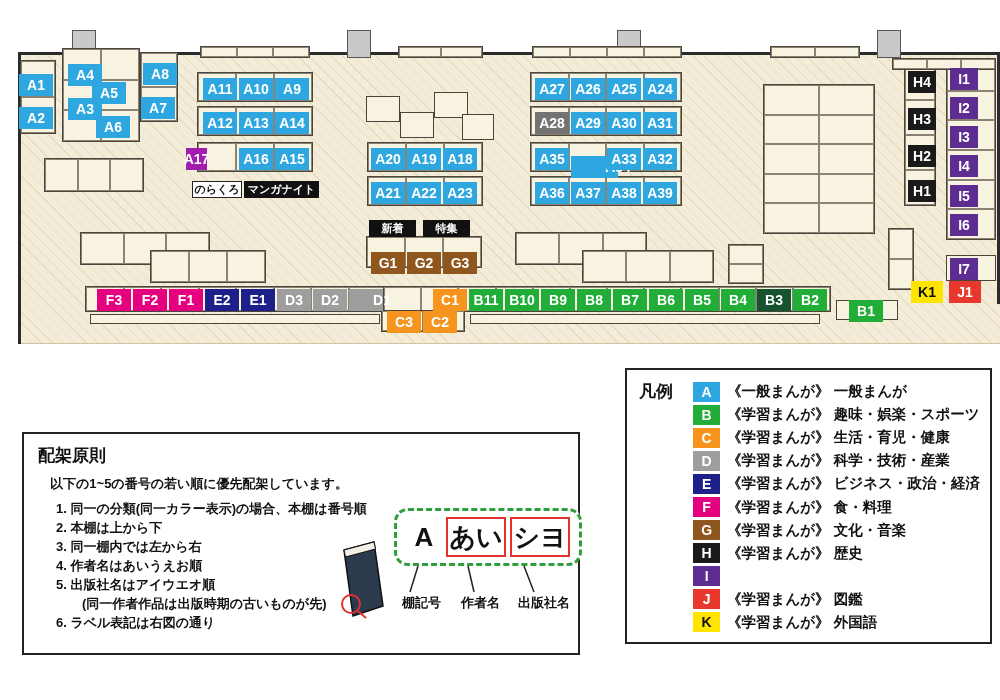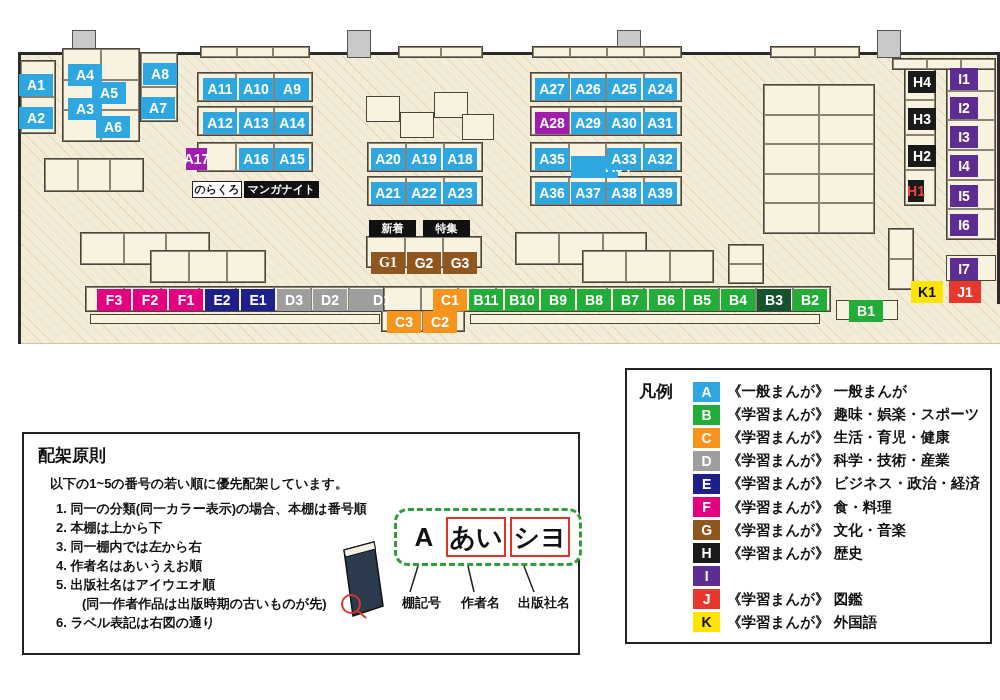--- a/index.html
+++ b/index.html
@@ -278,33 +278,33 @@
       <div class="tag" style="left: 371px; top: 148px; width: 34px; background: rgb(46, 167, 224); color: rgb(255, 255, 255);">A20</div>
       <div class="tag" style="left: 407px; top: 148px; width: 34px; background: rgb(46, 167, 224); color: rgb(255, 255, 255);">A19</div>
       <div class="tag" style="left: 443px; top: 148px; width: 34px; background: rgb(46, 167, 224); color: rgb(255, 255, 255);">A18</div>
       <div class="tag" style="left: 371px; top: 182px; width: 34px; background: rgb(46, 167, 224); color: rgb(255, 255, 255);">A21</div>
       <div class="tag" style="left: 407px; top: 182px; width: 34px; background: rgb(46, 167, 224); color: rgb(255, 255, 255);">A22</div>
       <div class="tag" style="left: 443px; top: 182px; width: 34px; background: rgb(46, 167, 224); color: rgb(255, 255, 255);">A23</div>
       <div class="tag" style="left: 535px; top: 78px; width: 34px; background: rgb(46, 167, 224); color: rgb(255, 255, 255);">A27</div>
       <div class="tag" style="left: 571px; top: 78px; width: 34px; background: rgb(46, 167, 224); color: rgb(255, 255, 255);">A26</div>
       <div class="tag" style="left: 607px; top: 78px; width: 34px; background: rgb(46, 167, 224); color: rgb(255, 255, 255);">A25</div>
       <div class="tag" style="left: 643px; top: 78px; width: 34px; background: rgb(46, 167, 224); color: rgb(255, 255, 255);">A24</div>
-      <div class="tag" style="left: 535px; top: 112px; width: 34px; background: #a21caf; color: rgb(255, 255, 255);">A28</div>
+      <div class="tag" style="left: 535px; top: 112px; width: 34px; background: #737373; color: rgb(255, 255, 255);">A28</div>
       <div class="tag" style="left: 571px; top: 112px; width: 34px; background: rgb(46, 167, 224); color: rgb(255, 255, 255);">A29</div>
       <div class="tag" style="left: 607px; top: 112px; width: 34px; background: rgb(46, 167, 224); color: rgb(255, 255, 255);">A30</div>
       <div class="tag" style="left: 643px; top: 112px; width: 34px; background: rgb(46, 167, 224); color: rgb(255, 255, 255);">A31</div>
       <div class="tag" style="left: 535px; top: 148px; width: 34px; background: rgb(46, 167, 224); color: rgb(255, 255, 255);">A35</div>
       <div class="tag" style="left: 571px; top: 156px; width: 34px; background: rgb(46, 167, 224); color: rgb(255, 255, 255); padding-left: 47px;">A34</div>
       <div class="tag" style="left: 607px; top: 148px; width: 34px; background: rgb(46, 167, 224); color: rgb(255, 255, 255);">A33</div>
       <div class="tag" style="left: 643px; top: 148px; width: 34px; background: rgb(46, 167, 224); color: rgb(255, 255, 255);">A32</div>
       <div class="tag" style="left: 535px; top: 182px; width: 34px; background: rgb(46, 167, 224); color: rgb(255, 255, 255);">A36</div>
       <div class="tag" style="left: 571px; top: 182px; width: 34px; background: rgb(46, 167, 224); color: rgb(255, 255, 255);">A37</div>
       <div class="tag" style="left: 607px; top: 182px; width: 34px; background: rgb(46, 167, 224); color: rgb(255, 255, 255);">A38</div>
       <div class="tag" style="left: 643px; top: 182px; width: 34px; background: rgb(46, 167, 224); color: rgb(255, 255, 255);">A39</div>
-      <div class="tag" style="left: 371px; top: 252px; width: 34px; background: rgb(143, 86, 30); color: rgb(255, 255, 255); font-family: Liberation Serif, serif;">G1</div>
+      <div class="tag" style="left: 371px; top: 252px; width: 34px; background: rgb(143, 86, 30); color: rgb(255, 255, 255);">G1</div>
       <div class="tag" style="left: 407px; top: 252px; width: 34px; background: rgb(143, 86, 30); color: rgb(255, 255, 255);">G2</div>
       <div class="tag" style="left: 443px; top: 252px; width: 34px; background: rgb(143, 86, 30); color: rgb(255, 255, 255);">G3</div>
       <div class="tag" style="left: 97px; top: 289px; width: 34px; background: rgb(228, 0, 127); color: rgb(255, 255, 255);">F3</div>
       <div class="tag" style="left: 133px; top: 289px; width: 34px; background: rgb(228, 0, 127); color: rgb(255, 255, 255);">F2</div>
       <div class="tag" style="left: 169px; top: 289px; width: 34px; background: rgb(228, 0, 127); color: rgb(255, 255, 255);">F1</div>
       <div class="tag" style="left: 205px; top: 289px; width: 34px; background: rgb(29, 32, 136); color: rgb(255, 255, 255);">E2</div>
       <div class="tag" style="left: 241px; top: 289px; width: 34px; background: rgb(29, 32, 136); color: rgb(255, 255, 255);">E1</div>
       <div class="tag" style="left: 277px; top: 289px; width: 34px; background: rgb(158, 158, 159); color: rgb(255, 255, 255);">D3</div>
       <div class="tag" style="left: 313px; top: 289px; width: 34px; background: rgb(158, 158, 159); color: rgb(255, 255, 255);">D2</div>
       <div class="tag" style="left: 349px; top: 289px; width: 34px; background: rgb(158, 158, 159); color: rgb(255, 255, 255); padding-left: 32px;">D1</div>
@@ -318,21 +318,21 @@
       <div class="tag" style="left: 685px; top: 289px; width: 34px; background: rgb(34, 172, 56); color: rgb(255, 255, 255);">B5</div>
       <div class="tag" style="left: 721px; top: 289px; width: 34px; background: rgb(34, 172, 56); color: rgb(255, 255, 255);">B4</div>
       <div class="tag" style="left: 757px; top: 289px; width: 34px; background: #14532d; color: rgb(255, 255, 255);">B3</div>
       <div class="tag" style="left: 793px; top: 289px; width: 34px; background: rgb(34, 172, 56); color: rgb(255, 255, 255);">B2</div>
       <div class="tag" style="left: 849px; top: 300px; width: 34px; background: rgb(34, 172, 56); color: rgb(255, 255, 255);">B1</div>
       <div class="tag" style="left: 387px; top: 311px; width: 34px; background: rgb(246, 148, 29); color: rgb(255, 255, 255);">C3</div>
       <div class="tag" style="left: 423px; top: 311px; width: 34px; background: rgb(246, 148, 29); color: rgb(255, 255, 255);">C2</div>
       <div class="tag" style="left: 908px; top: 71px; width: 28px; background: rgb(26, 26, 26); color: rgb(255, 255, 255);">H4</div>
       <div class="tag" style="left: 908px; top: 108px; width: 28px; background: rgb(26, 26, 26); color: rgb(255, 255, 255);">H3</div>
       <div class="tag" style="left: 908px; top: 145px; width: 28px; background: rgb(26, 26, 26); color: rgb(255, 255, 255);">H2</div>
-      <div class="tag" style="left: 908px; top: 180px; width: 16px; background: rgb(26, 26, 26); color: #ef4444;">H1</div>
+      <div class="tag" style="left: 908px; top: 180px; width: 28px; background: rgb(26, 26, 26); color: #ffffff;">H1</div>
       <div class="tag" style="left: 950px; top: 68px; width: 28px; background: rgb(94, 45, 145); color: rgb(255, 255, 255);">I1</div>
       <div class="tag" style="left: 950px; top: 97px; width: 28px; background: rgb(94, 45, 145); color: rgb(255, 255, 255);">I2</div>
       <div class="tag" style="left: 950px; top: 126px; width: 28px; background: rgb(94, 45, 145); color: rgb(255, 255, 255);">I3</div>
       <div class="tag" style="left: 950px; top: 155px; width: 28px; background: rgb(94, 45, 145); color: rgb(255, 255, 255);">I4</div>
       <div class="tag" style="left: 950px; top: 185px; width: 28px; background: rgb(94, 45, 145); color: rgb(255, 255, 255);">I5</div>
       <div class="tag" style="left: 950px; top: 214px; width: 28px; background: rgb(94, 45, 145); color: rgb(255, 255, 255);">I6</div>
       <div class="tag" style="left: 950px; top: 258px; width: 28px; background: rgb(94, 45, 145); color: rgb(255, 255, 255);">I7</div>
       <div class="tag" style="left: 911px; top: 281px; width: 32px; background: rgb(255, 228, 0); color: rgb(17, 17, 17);">K1</div>
       <div class="tag" style="left: 949px; top: 281px; width: 32px; background: rgb(232, 56, 45); color: rgb(255, 255, 255);">J1</div>
       <div class="map-note white" style="left: 192px; top: 181px; width: 50px;">のらくろ</div>

